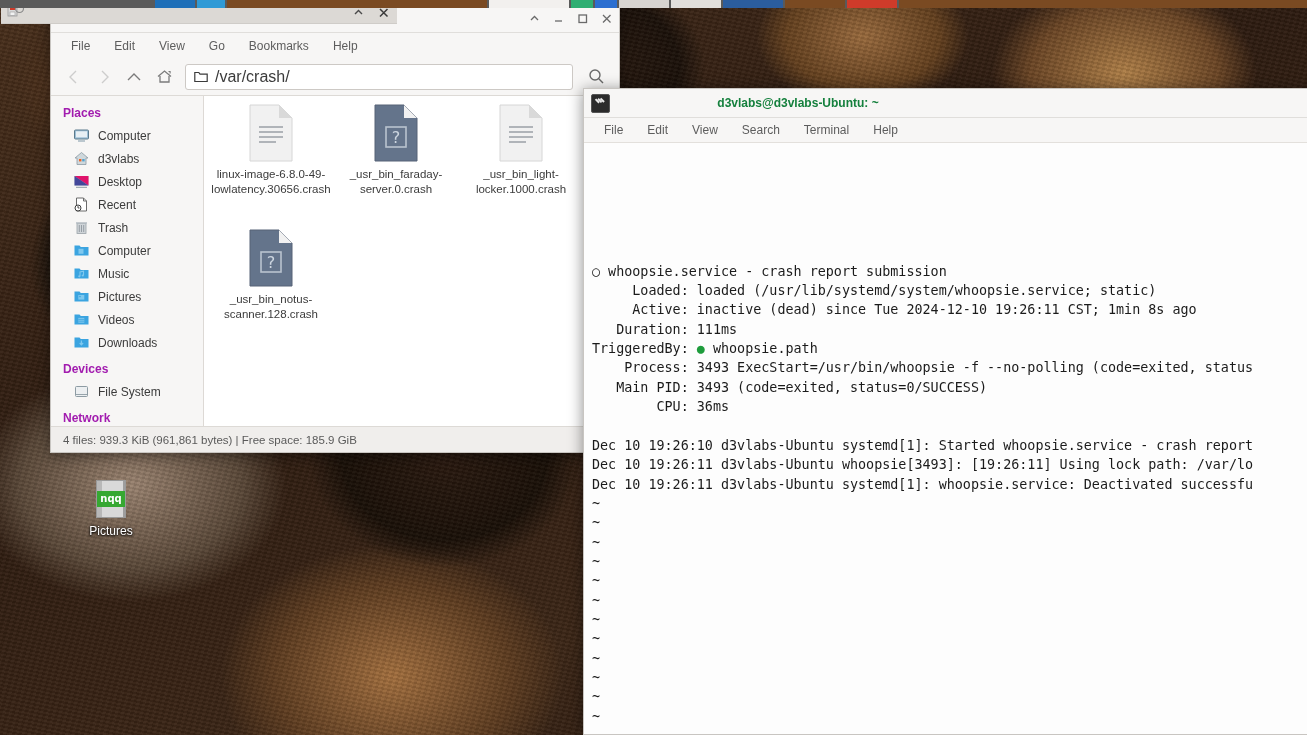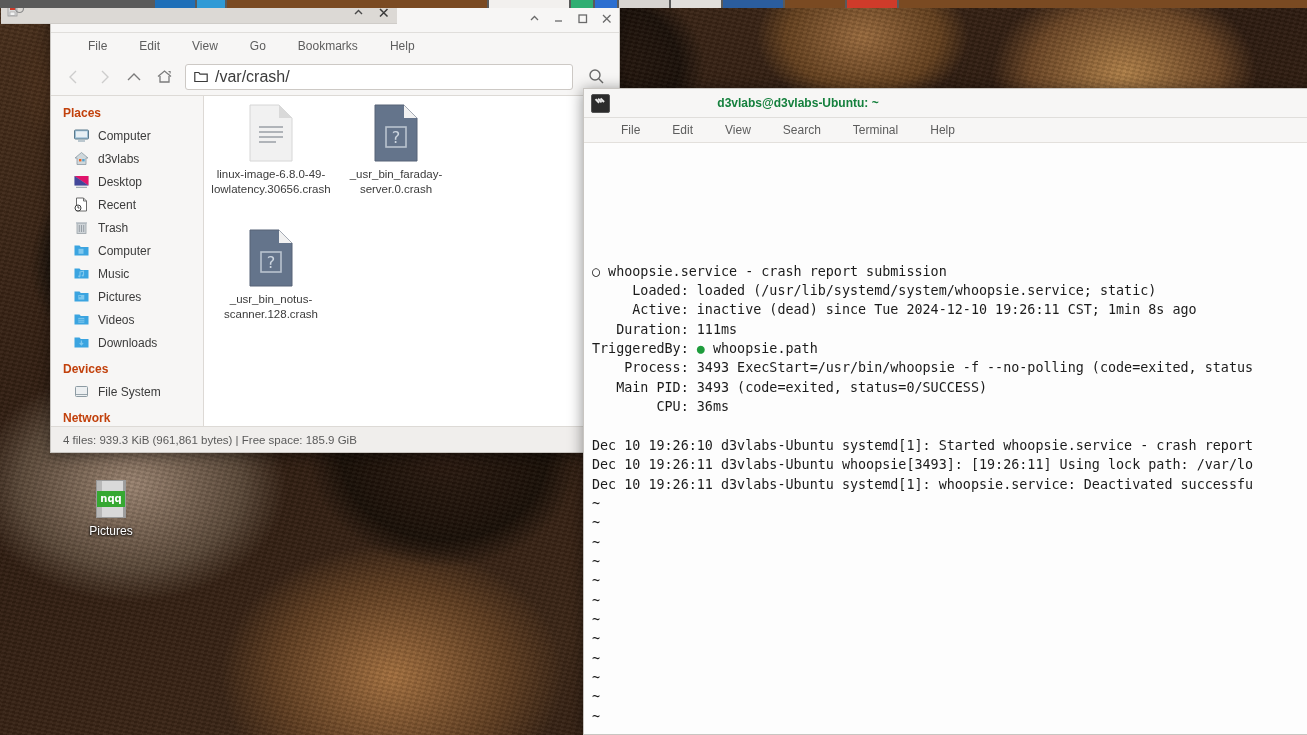--- a/index.html
+++ b/index.html
@@ -78,22 +78,22 @@
   }
   .titlebar .title {
     position: absolute; left: 0; right: 0; text-align: center;
     font-size: 12.5px; font-weight: bold; color: #15803d; pointer-events: none;
   }
   .wbtns { position: absolute; right: 6px; display: flex; gap: 11px; align-items: center; }
   .wbtn { width: 13px; height: 13px; color: #6a6a6a; font-size: 12px; line-height: 13px;
           text-align: center; cursor: pointer; }
   .wbtn svg { display: block; }
 
-  .menubar { height: 25px; display: flex; align-items: center; padding-left: 27px;
-             background: #f7f6f5; gap: 12px; }
+  .menubar { height: 25px; display: flex; align-items: center; padding-left: 10px;
+             background: #f7f6f5; gap: 4px; }
   .menubar span { font-size: 12px; color: #5d5d5d; padding: 2px 10px; cursor: pointer; }
 
   
   #thunar { left: 50px; top: 3px; width: 570px; height: 450px;
             border: 1px solid #c8c5c1; display: flex; flex-direction: column; }
   #thunar .titlebar .ficon { margin-left: 9px; }
   #thunar-toolbar {
     height: 37px; display: flex; align-items: center; gap: 4px;
     padding: 0 10px; background: #f7f6f5;
   }
@@ -103,21 +103,21 @@
   #pathbox {
     flex: 1; height: 26px; background: #fff; border: 1px solid #cdc9c5; border-radius: 3px;
     display: flex; align-items: center; gap: 7px; padding: 0 8px; margin-left: 4px;
   }
   #pathbox .ptext { font-size: 16px; color: #3b3b3b; }
   #thunar-body { flex: 1; display: flex; border-top: 1px solid #dddad6; min-height: 0; }
   #places {
     width: 153px; background: #f7f6f5; border-right: 1px solid #ddd9d5;
     padding: 8px 0 0 0; overflow: hidden;
   }
-  .ph { font-size: 12px; font-weight: bold; color: #c2410c; padding: 2px 0 4px 12px; }
+  .ph { font-size: 12px; font-weight: bold; color: #a21caf; padding: 2px 0 4px 12px; }
   .pitem { display: flex; align-items: center; gap: 8px; padding: 2px 0 2px 22px;
            font-size: 12px; color: #3b3b3b; height: 23px; cursor: pointer; }
   .pitem .ico { width: 17px; height: 17px; flex: none; display:block; }
   #filepane { flex: 1; background: #fff; position: relative; overflow: hidden; }
   .fitem {
     position: absolute; width: 120px; text-align: center; cursor: pointer;
   }
   .fitem .fname { font-size: 11.5px; color: #3b3b3b; line-height: 15px; margin-top: 5px; }
   .docico { width: 46px; height: 58px; margin: 0 auto; position: relative; }
   #statusbar {
@@ -421,20 +421,32 @@
           <svg width="46" height="58" viewBox="0 0 46 58">
             <path d="M2 1h29l13 13v43H2z" fill="#64748b" stroke="#566376" stroke-width="1"></path>
             <path d="M31 1v13h13z" fill="#f1f1f1"></path>
             <rect x="13" y="23" width="20" height="20" fill="none" stroke="#b9c3cf" stroke-width="1.6"></rect>
             <text x="23" y="39" font-family="DejaVu Sans, sans-serif" font-size="16" fill="#cdd6e0" text-anchor="middle">?</text>
           </svg>
         </div>
         <div class="fname">_usr_bin_faraday-server.0.crash</div>
       </div>
 
+      <div class="fitem" style="left:257px; top:8px;">
+        <div class="docico">
+          <svg width="46" height="58" viewBox="0 0 46 58">
+            <path d="M2 1h29l13 13v43H2z" fill="#f1f1f1" stroke="#d6d6d6" stroke-width="1"></path>
+            <path d="M31 1v13h13z" fill="#d9d9d9"></path>
+            <g stroke="#9aa0a6" stroke-width="1.6">
+              <path d="M11 23h24M11 28h24M11 33h24M11 38h17"></path>
+            </g>
+          </svg>
+        </div>
+        <div class="fname">_usr_bin_light-locker.1000.crash</div>
+      </div>
 
       <div class="fitem" style="left:7px; top:133px;">
         <div class="docico">
           <svg width="46" height="58" viewBox="0 0 46 58">
             <path d="M2 1h29l13 13v43H2z" fill="#64748b" stroke="#566376" stroke-width="1"></path>
             <path d="M31 1v13h13z" fill="#f1f1f1"></path>
             <rect x="13" y="23" width="20" height="20" fill="none" stroke="#b9c3cf" stroke-width="1.6"></rect>
             <text x="23" y="39" font-family="DejaVu Sans, sans-serif" font-size="16" fill="#cdd6e0" text-anchor="middle">?</text>
           </svg>
         </div>

